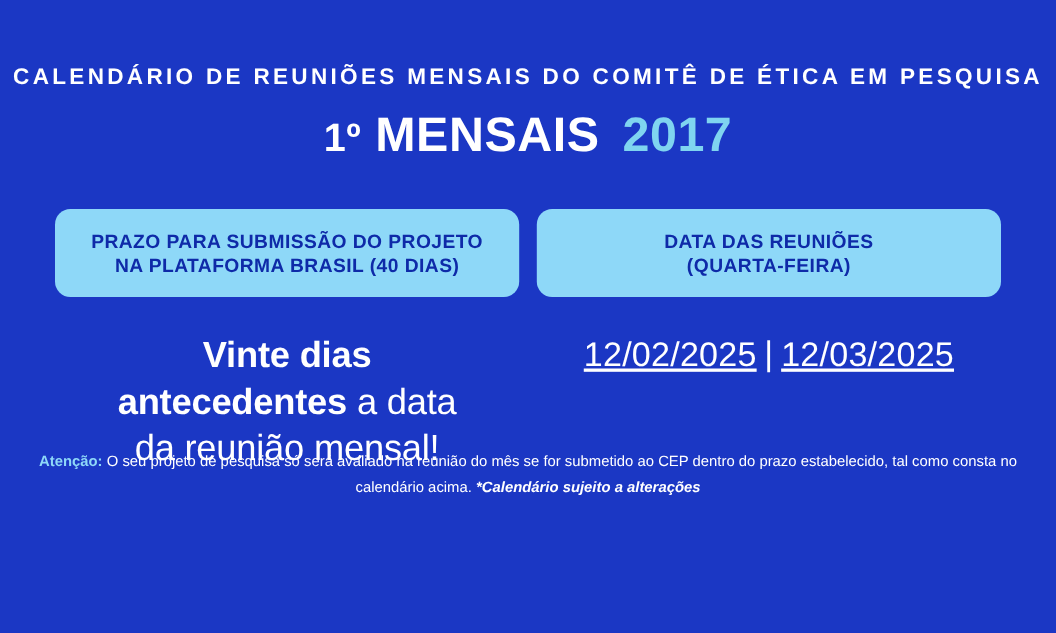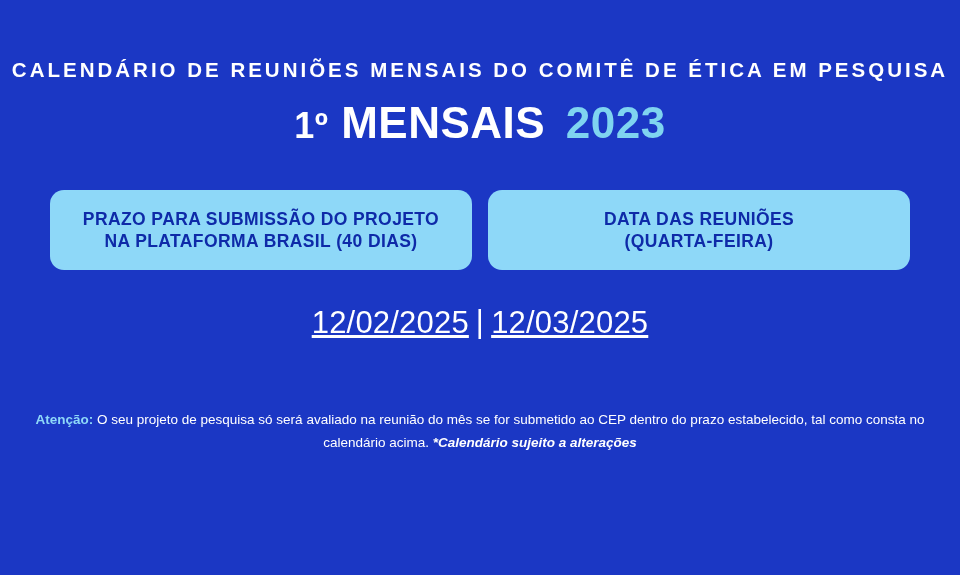--- a/index.html
+++ b/index.html
@@ -139,36 +139,45 @@
 </head>
 <body>
 
 <div class="poster">
 
   <div class="header">
     <div class="kicker">CALENDÁRIO DE REUNIÕES MENSAIS DO COMITÊ DE ÉTICA EM PESQUISA</div>
     <div class="title">
       <span class="ord">1º</span>
       <span>MENSAIS</span>
-      <span class="year">2023</span>
+      <span class="year">2017</span>
     </div>
   </div>
 
   <div class="pills">
     <div class="pill">
       <span class="l1">PRAZO PARA SUBMISSÃO DO PROJETO</span>
       <span class="l2"><span>NA PLATAFORMA BRASIL </span><span class="light">(40 DIAS)</span></span>
     </div>
     <div class="pill">
       <span class="l1">DATA DAS REUNIÕES</span>
       <span class="l2">(QUARTA-FEIRA)</span>
     </div>
   </div>
 
   <div class="columns">
+    <div class="col col-left">
+      <div>
+        <span class="strong">Vinte dias</span>
+      </div>
+      <div>
+        <span class="strong">antecedentes</span><span class="reg"> a data</span>
+      </div>
+      <div class="reg">da reunião mensal!</div>
+    </div>
 
     <div class="col col-right">
       <div class="row">
         <span>12/02/2025</span><span class="sep">|</span><span>12/03/2025</span>
       </div>
     </div>
   </div>
 
   <div class="footnote">
     <span class="att">Atenção:</span><span> O seu projeto de pesquisa só será avaliado na reunião do mês se for submetido ao CEP dentro do prazo estabelecido, tal como consta no calendário acima.</span>

